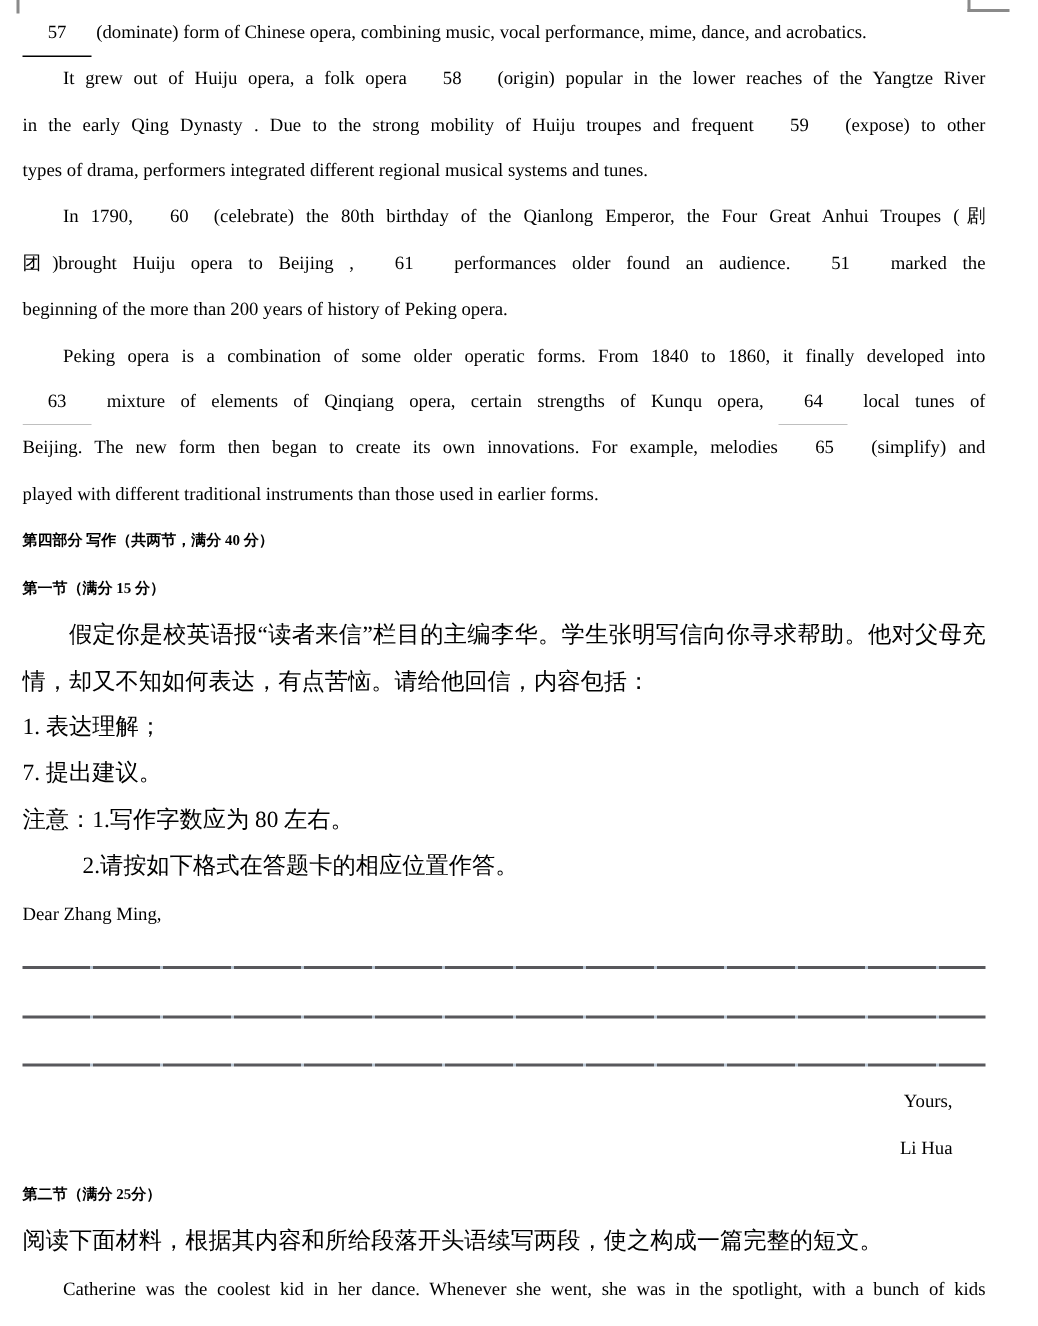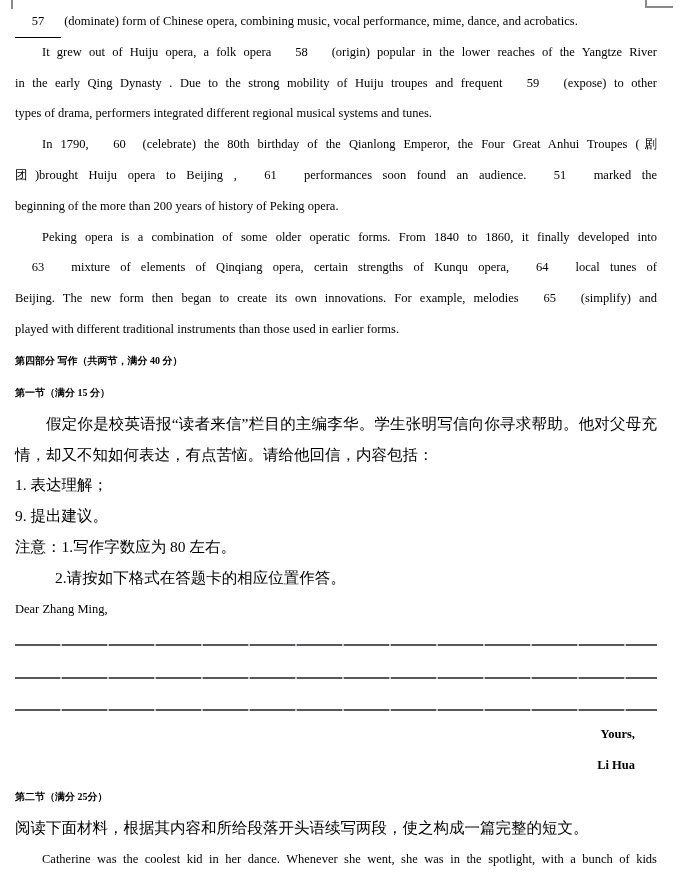--- a/index.html
+++ b/index.html
@@ -18,21 +18,21 @@
     font-size:12.5px;line-height:30.8px;height:30.8px;
     white-space:nowrap;overflow:visible;
   }
   .j{white-space:normal;text-align:justify;text-align-last:justify;overflow:hidden;}
   .cn{font-size:15.5px;font-family:"Liberation Serif","DejaVu Sans",serif;}
   .h{font-weight:bold;font-size:10px;line-height:32px;height:32px;white-space:nowrap;
      font-family:"Liberation Serif","DejaVu Sans",serif;}
   .indent{text-indent:27px;}
   .cn.indent{text-indent:31px;}
   .indent2{text-indent:40px;}
-  .right{text-align:left;text-align-last:right;padding-right:22px;box-sizing:border-box;font-weight:bold;}
+  .right{text-align:left;text-align-last:right;padding-right:22px;box-sizing:border-box;}
   .m1{margin-top:8px;}
   .blank{
     display:inline-block;min-width:46px;text-align:center;text-align-last:center;
     border-bottom:1px solid #000;text-indent:0;
   }
   .rule{
     height:2px;width:642px;
     background:repeating-linear-gradient(90deg,#58585c 0 45px,#b9c6d4 45px 47px);
   }
   .r1{margin-top:20px;}
@@ -43,32 +43,32 @@
 
 <div class="page">
   <div class="artifact-left"></div>
   <div class="artifact-right"></div>
   <div id="doc">
       <div class="ln"><span class="blank">57</span><span> (dominate) form of Chinese opera, combining music, vocal performance, mime, dance, and acrobatics.</span></div>
       <div class="ln indent j"><span>It grew out of Huiju opera, a folk opera </span><span class="blank">58</span><span> (origin) popular in the lower reaches of the Yangtze River</span></div>
       <div class="ln j"><span>in the early Qing Dynasty . Due to the strong mobility of Huiju troupes and frequent </span><span class="blank">59</span><span> (expose) to other</span></div>
       <div class="ln"><span>types of drama, performers integrated different regional musical systems and tunes.</span></div>
       <div class="ln indent j"><span>In 1790, </span><span class="blank">60</span><span>(celebrate) the 80th birthday of the Qianlong Emperor, the Four Great Anhui Troupes (剧</span></div>
-      <div class="ln j"><span>团)brought Huiju opera to Beijing , </span><span class="blank">61</span><span> performances soon found an audience. </span><span class="blank">51</span><span> marked the</span></div>
+      <div class="ln j"><span>团)brought Huiju opera to Beijing , </span><span class="blank">61</span><span> performances older found an audience. </span><span class="blank">51</span><span> marked the</span></div>
       <div class="ln"><span>beginning of the more than 200 years of history of Peking opera.</span></div>
       <div class="ln indent j"><span>Peking opera is a combination of some older operatic forms. From 1840 to 1860, it finally developed into</span></div>
       <div class="ln j"><span class="blank">63</span><span> mixture of elements of Qinqiang opera, certain strengths of Kunqu opera, </span><span class="blank">64</span><span> local tunes of</span></div>
       <div class="ln j"><span>Beijing. The new form then began to create its own innovations. For example, melodies </span><span class="blank">65</span><span> (simplify) and</span></div>
       <div class="ln"><span>played with different traditional instruments than those used in earlier forms.</span></div>
       <div class="h"><span>第四部分 写作（共两节，满分 40 分）</span></div>
       <div class="h"><span>第一节（满分 15 分）</span></div>
       <div class="ln cn indent j"><span>假定你是校英语报“读者来信”栏目的主编李华。学生张明写信向你寻求帮助。他对父母充满感激之</span></div>
       <div class="ln cn"><span>情，却又不知如何表达，有点苦恼。请给他回信，内容包括：</span></div>
       <div class="ln cn"><span>1. 表达理解；</span></div>
-      <div class="ln cn"><span>9. 提出建议。</span></div>
+      <div class="ln cn"><span>7. 提出建议。</span></div>
       <div class="ln cn"><span>注意：1.写作字数应为 80 左右。</span></div>
       <div class="ln cn indent2"><span>2.请按如下格式在答题卡的相应位置作答。</span></div>
       <div class="ln"><span>Dear Zhang Ming,</span></div>
       <div class="rule r1"></div>
       <div class="rule r2"></div>
       <div class="rule r2"></div>
       <div class="ln right m1"><span>Yours,</span></div>
       <div class="ln right"><span>Li Hua</span></div>
       <div class="h"><span>第二节（满分 25分）</span></div>
       <div class="ln cn"><span>阅读下面材料，根据其内容和所给段落开头语续写两段，使之构成一篇完整的短文。</span></div>

